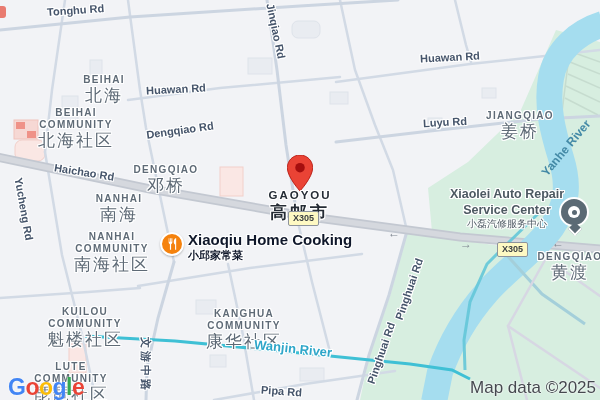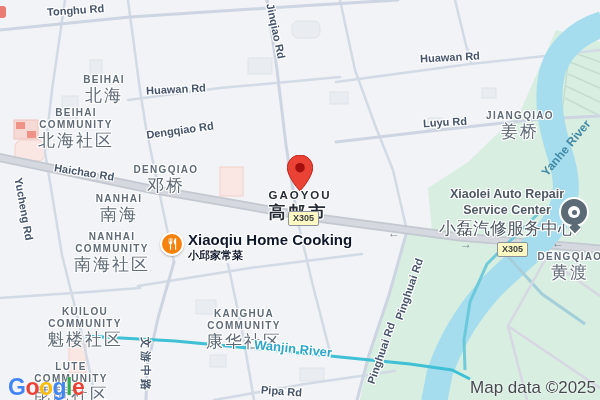--- a/index.html
+++ b/index.html
@@ -186,21 +186,21 @@
 
   <div class="lbl water-lbl rot" style="left:254px;top:341px;transform:rotate(6deg);">Wanjin River</div>
   <div class="lbl water-lbl rot" style="left:566px;top:148px;font-size:12px;color:#4389a6;transform:translate(-50%,-50%) rotate(-50deg);text-shadow:none;">Yanhe River</div>
 
   <div class="pin" style="left:287px;top:155px;">
     <svg width="26" height="36" viewBox="0 0 24 34">
       <path d="M12 0C5.4 0 0 5.4 0 12c0 9 12 22 12 22s12-13 12-22C24 5.4 18.6 0 12 0z" fill="#EA4335" stroke="#b3130b" stroke-width=".8"></path>
       <circle cx="12" cy="12" r="4.5" fill="#A50E0E"></circle>
     </svg>
   </div>
-  <div class="lbl gaoyou" style="left:300px;top:189px;text-align:left;transform:translateX(-50%);">
+  <div class="lbl gaoyou" style="left:300px;top:189px;text-align:center;transform:translateX(-50%);">
     <div>GAOYOU</div>
     <div class="zh">高邮市</div>
   </div>
 
   <div class="badge" style="left:288px;top:211px;">X305</div>
   <div class="badge" style="left:497px;top:242px;">X305</div>
 
   <div class="rest-pin" style="left:160px;top:232px;">
     <svg width="20" height="20" viewBox="0 0 24 24" style="position:absolute;left:0;top:0;">
       <path d="M8 5v5c0 1 .6 1.9 1.5 2.2V19h1.4v-6.8C11.8 11.9 12.4 11 12.4 10V5h-1.1v4.2h-.8V5h-1.1v4.2h-.8V5H8zm8.2 0c-1.3.7-2.1 2.3-2.1 4.3 0 1.6.6 2.9 1.6 3.4V19h1.3V5h-.8z" fill="#fff"></path>
@@ -208,21 +208,21 @@
     <div class="tail"></div>
   </div>
   <div class="lbl poi-orange" style="left:188px;top:231px;">
     <div>Xiaoqiu Home Cooking</div>
     <div class="zh">小邱家常菜</div>
   </div>
 
   <div class="lbl poi-gray-lbl" style="left:507px;top:187px;transform:translateX(-50%);">
     <div>Xiaolei Auto Repair</div>
     <div>Service Center</div>
-    <div style="font-weight:normal;font-size:17px;">小磊汽修服务中心</div>
+    <div style="font-weight:normal;font-size:10px;">小磊汽修服务中心</div>
   </div>
   <div class="circle-poi" style="left:559px;top:197px;">
     <div class="tail"></div>
     <div class="ring"></div>
     <div class="dot"></div>
   </div>
 
   <div class="glogo">
     <span class="g1">G</span><span class="g2">o</span><span class="g3">o</span><span class="g4">g</span><span class="g5">l</span><span class="g6">e</span>
   </div>

